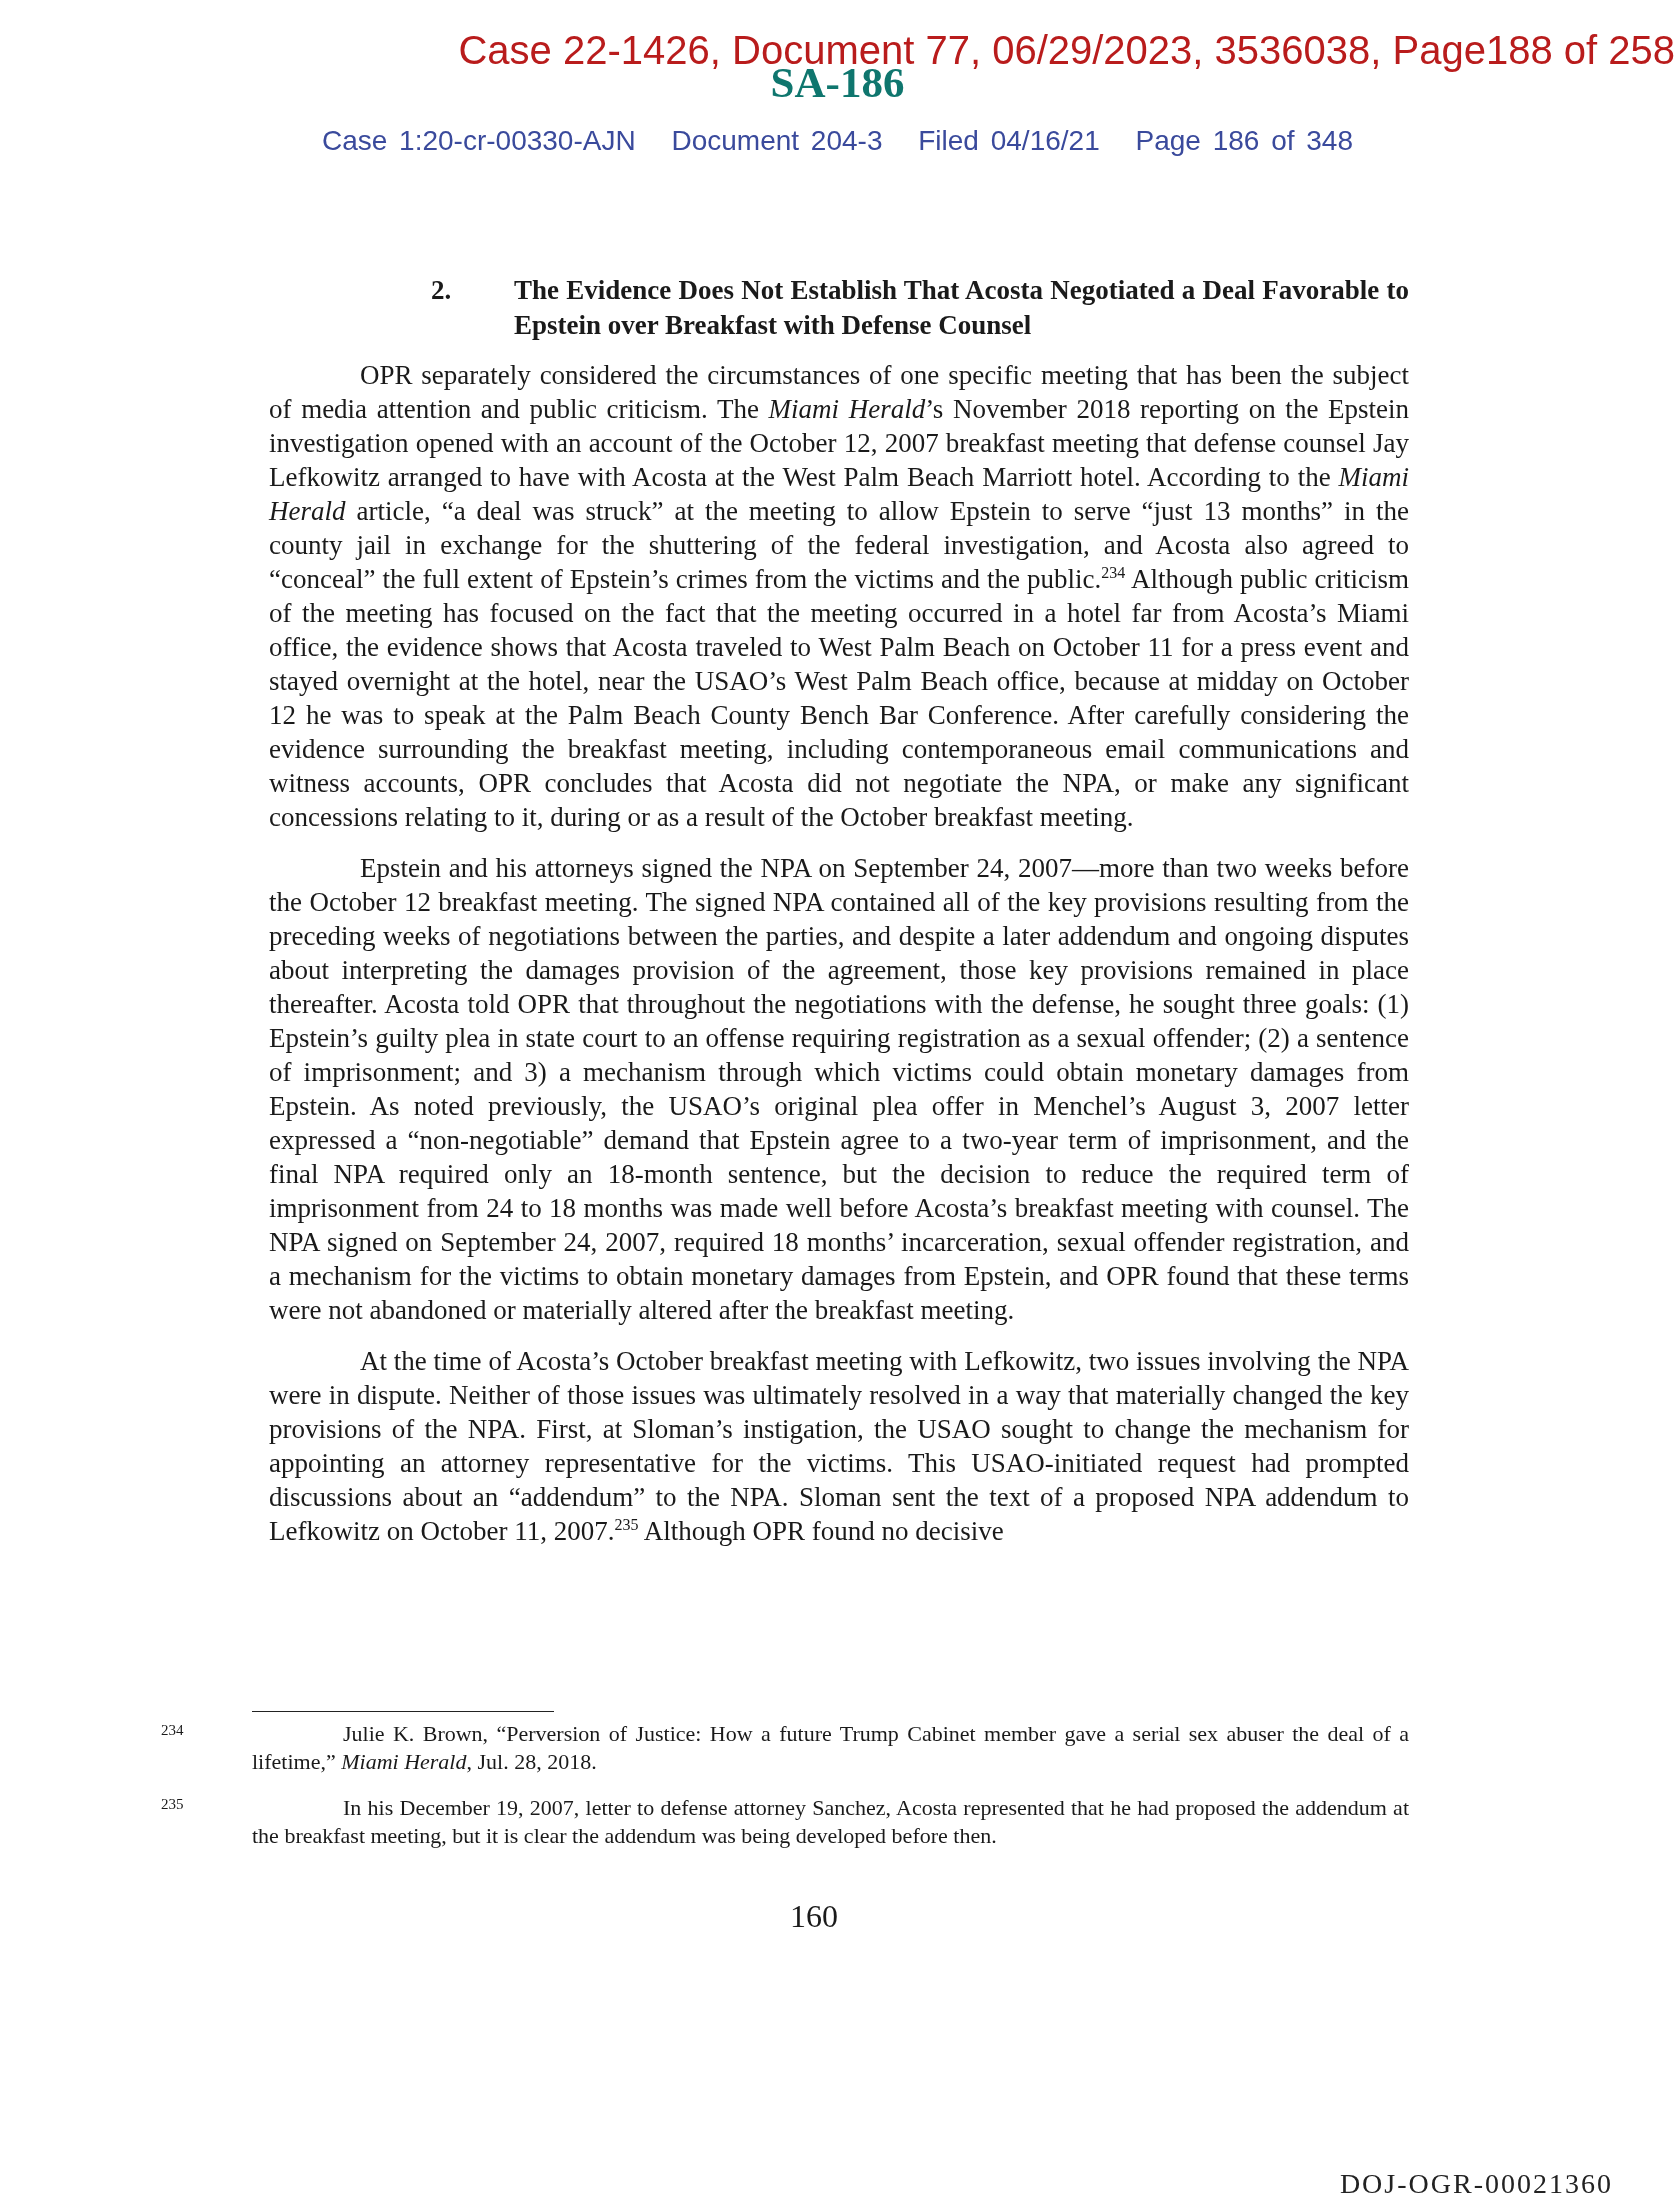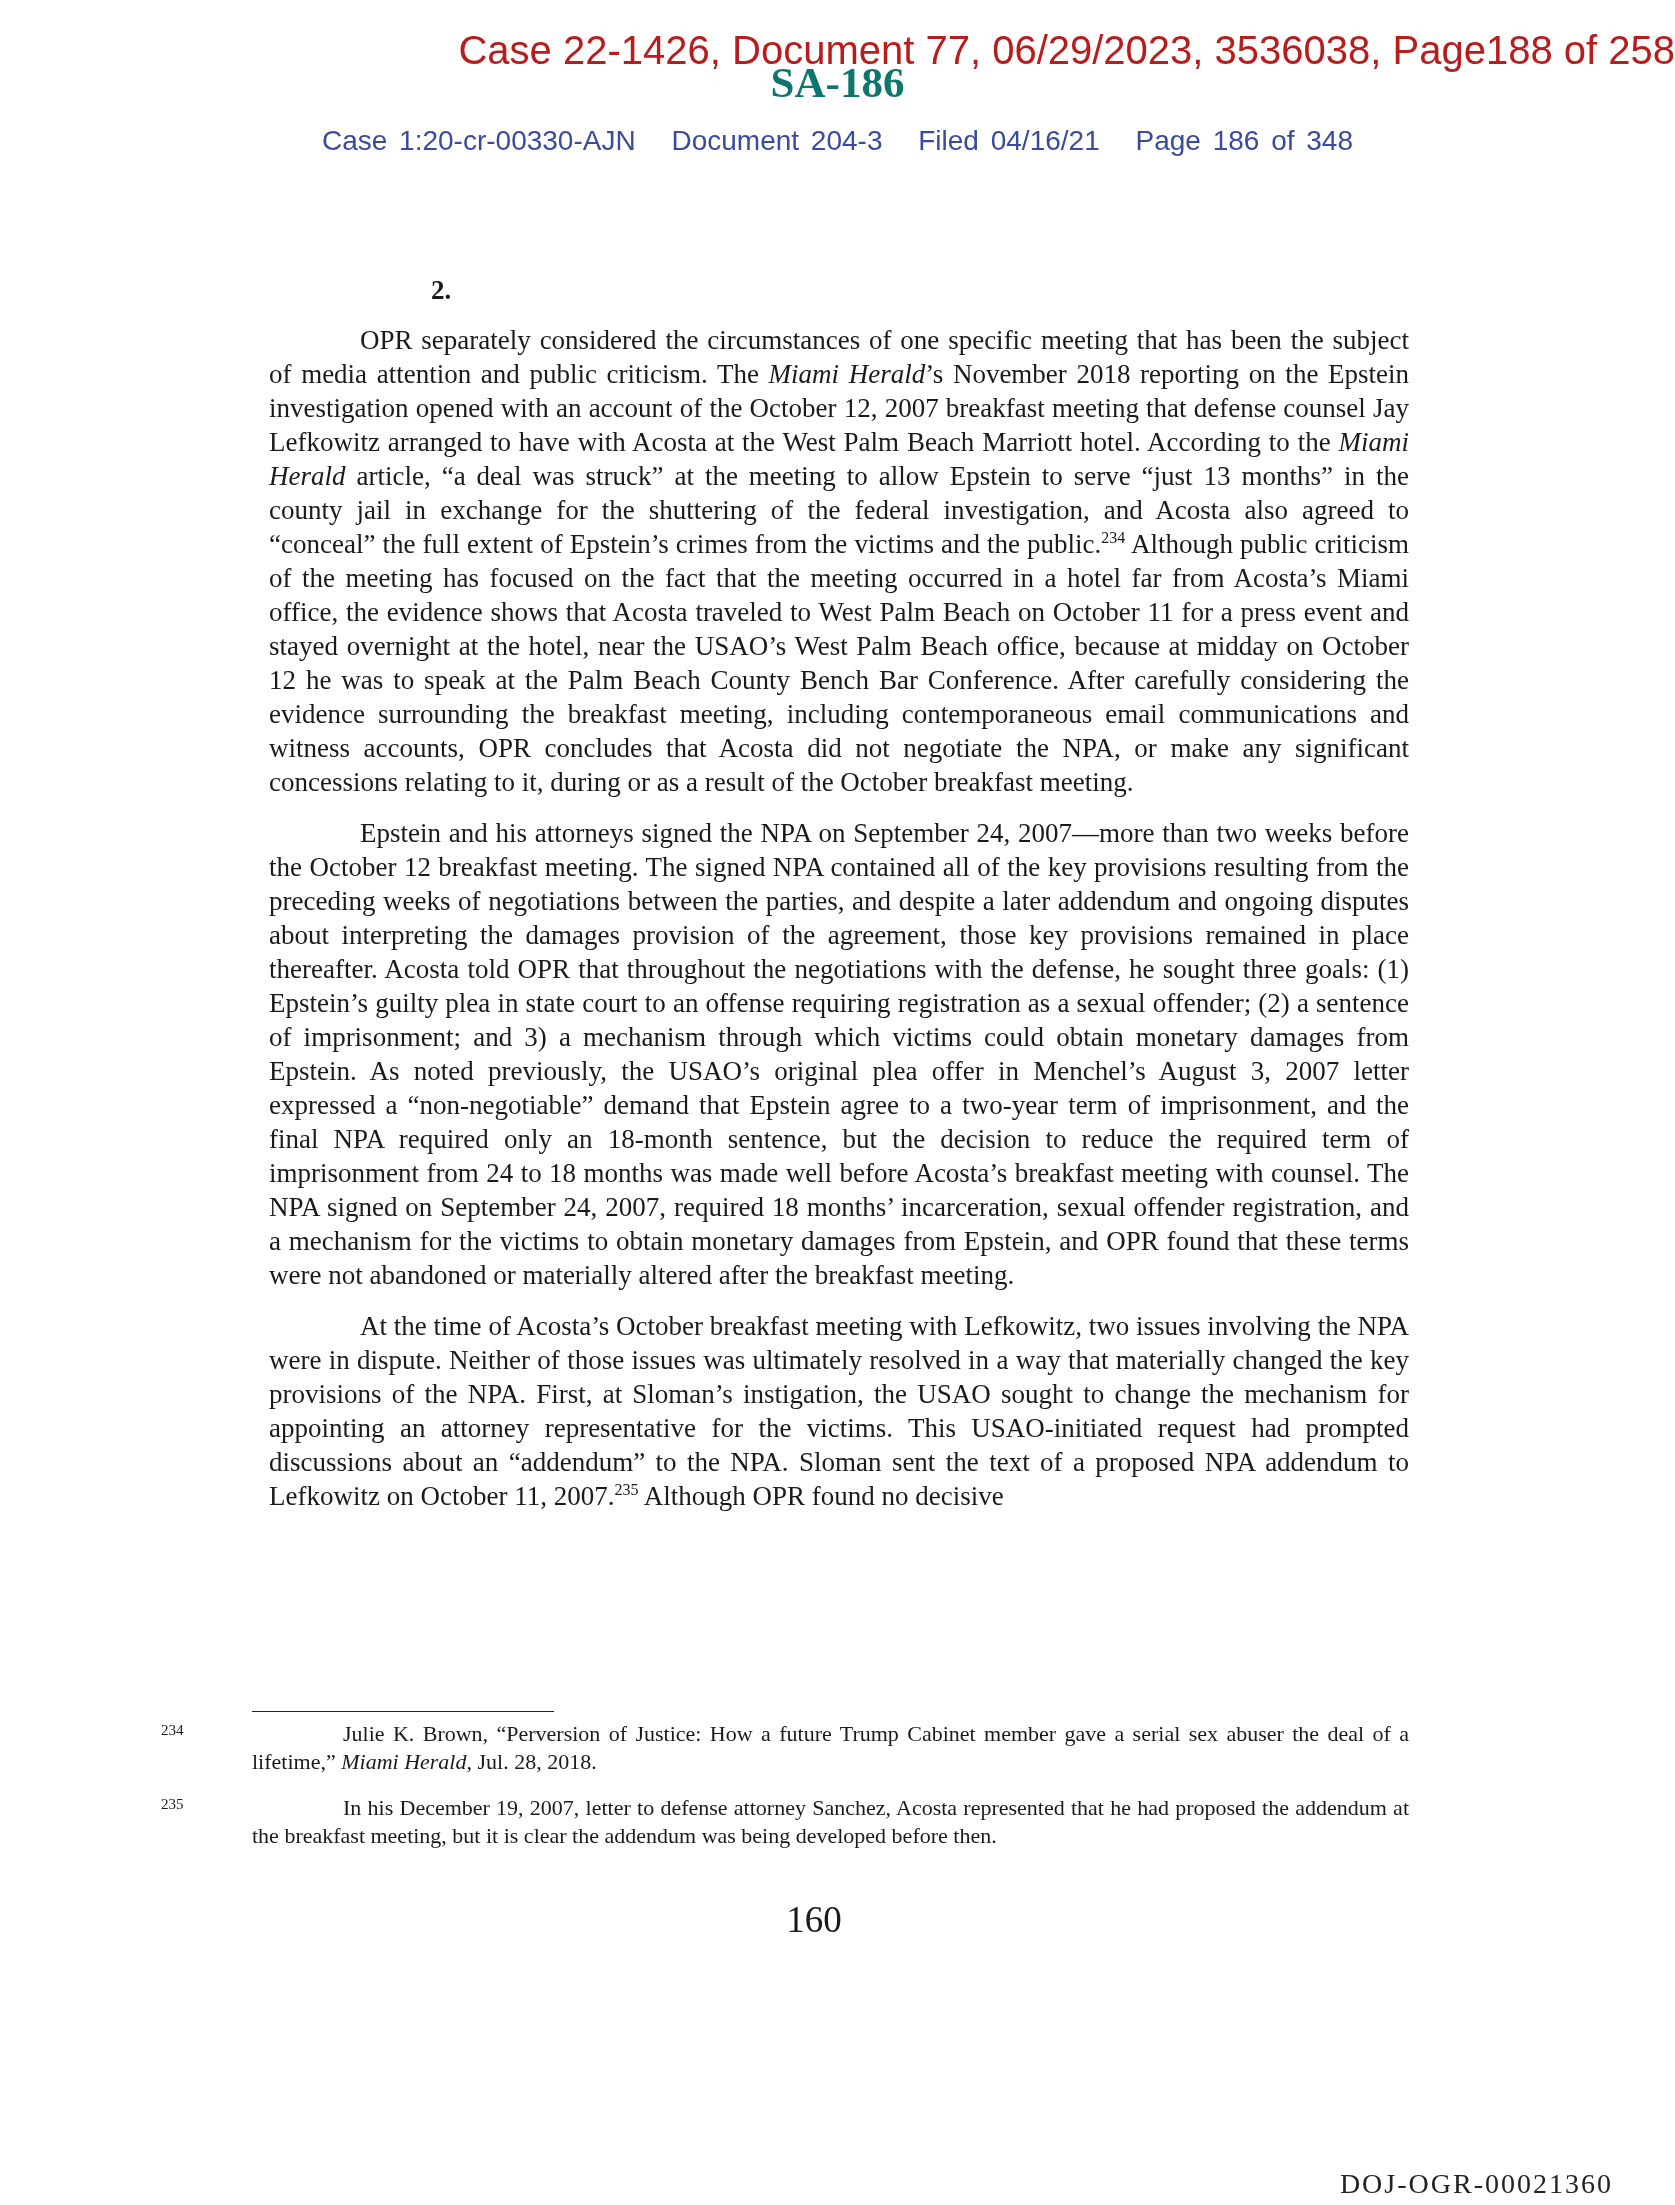--- a/index.html
+++ b/index.html
@@ -34,21 +34,21 @@
     border-top: 1.3px solid #222;
   }
   .footnotes {
     position: absolute; left: 252px; width: 1157px; top: 1720px;
     font-family: "Liberation Serif", serif; font-size: 22px; line-height: 28px; color: #1a1a1a;
   }
   .footnote { margin: 0 0 18.4px 0; text-align: justify; text-indent: 91px; position: relative; }
   .footnote .fnum { position: absolute; left: -91px; top: -4px; font-size: 15px; text-indent: 0; }
   .page-num {
     position: absolute; left: 0; width: 1628px; top: 1898px; text-align: center;
-    font-family: "Liberation Serif", serif; font-size: 37px; color: #1a1a1a;
+    font-family: "Liberation Serif", serif; font-size: 32px; color: #1a1a1a;
   }
   .bates {
     position: absolute; right: 62px; top: 2168px;
     font-family: Liberation Serif, serif; font-size: 28px; color: #222; letter-spacing: 2px;
   }
 </style>
 </head>
 <body>
 
 <div class="hdr-red">Case 22-1426, Document 77, 06/29/2023, 3536038, Page188 of 258</div>
@@ -56,20 +56,21 @@
 <div class="hdr-blue">
   <span>Case 1:20-cr-00330-AJN</span>
   <span>Document 204-3</span>
   <span>Filed 04/16/21</span>
   <span>Page 186 of 348</span>
 </div>
 
 <div class="content">
   <div class="heading">
     <span class="num">2.</span>
+    <span class="txt">The Evidence Does Not Establish That Acosta Negotiated a Deal Favorable to Epstein over Breakfast with Defense Counsel</span>
   </div>
 
   <p><span>OPR separately considered the circumstances of one specific meeting that has been the subject of media attention and public criticism.  The </span><i>Miami Herald</i><span>’s November 2018 reporting on the Epstein investigation opened with an account of the October 12, 2007 breakfast meeting that defense counsel Jay Lefkowitz arranged to have with Acosta at the West Palm Beach Marriott hotel.  According to the </span><i>Miami Herald</i><span> article, “a deal was struck” at the meeting to allow Epstein to serve “just 13 months” in the county jail in exchange for the shuttering of the federal investigation, and Acosta also agreed to “conceal” the full extent of Epstein’s crimes from the victims and the public.</span><sup>234</sup><span>  Although public criticism of the meeting has focused on the fact that the meeting occurred in a hotel far from Acosta’s Miami office, the evidence shows that Acosta traveled to West Palm Beach on October 11 for a press event and stayed overnight at the hotel, near the USAO’s West Palm Beach office, because at midday on October 12 he was to speak at the Palm Beach County Bench Bar Conference.  After carefully considering the evidence surrounding the breakfast meeting, including contemporaneous email communications and witness accounts, OPR concludes that Acosta did not negotiate the NPA, or make any significant concessions relating to it, during or as a result of the October breakfast meeting.</span></p>
 
   <p>Epstein and his attorneys signed the NPA on September 24, 2007—more than two weeks before the October 12 breakfast meeting.  The signed NPA contained all of the key provisions resulting from the preceding weeks of negotiations between the parties, and despite a later addendum and ongoing disputes about interpreting the damages provision of the agreement, those key provisions remained in place thereafter.  Acosta told OPR that throughout the negotiations with the defense, he sought three goals:  (1) Epstein’s guilty plea in state court to an offense requiring registration as a sexual offender; (2) a sentence of imprisonment; and 3) a mechanism through which victims could obtain monetary damages from Epstein.  As noted previously, the USAO’s original plea offer in Menchel’s August 3, 2007 letter expressed a “non-negotiable” demand that Epstein agree to a two-year term of imprisonment, and the final NPA required only an 18-month sentence, but the decision to reduce the required term of imprisonment from 24 to 18 months was made well before Acosta’s breakfast meeting with counsel.  The NPA signed on September 24, 2007, required 18 months’ incarceration, sexual offender registration, and a mechanism for the victims to obtain monetary damages from Epstein, and OPR found that these terms were not abandoned or materially altered after the breakfast meeting.</p>
 
   <p><span>At the time of Acosta’s October breakfast meeting with Lefkowitz, two issues involving the NPA were in dispute.  Neither of those issues was ultimately resolved in a way that materially changed the key provisions of the NPA.  First, at Sloman’s instigation, the USAO sought to change the mechanism for appointing an attorney representative for the victims.  This USAO-initiated request had prompted discussions about an “addendum” to the NPA.  Sloman sent the text of a proposed NPA addendum to Lefkowitz on October 11, 2007.</span><sup>235</sup><span>  Although OPR found no decisive</span></p>
 </div>
 
 <div class="fn-rule"></div>

